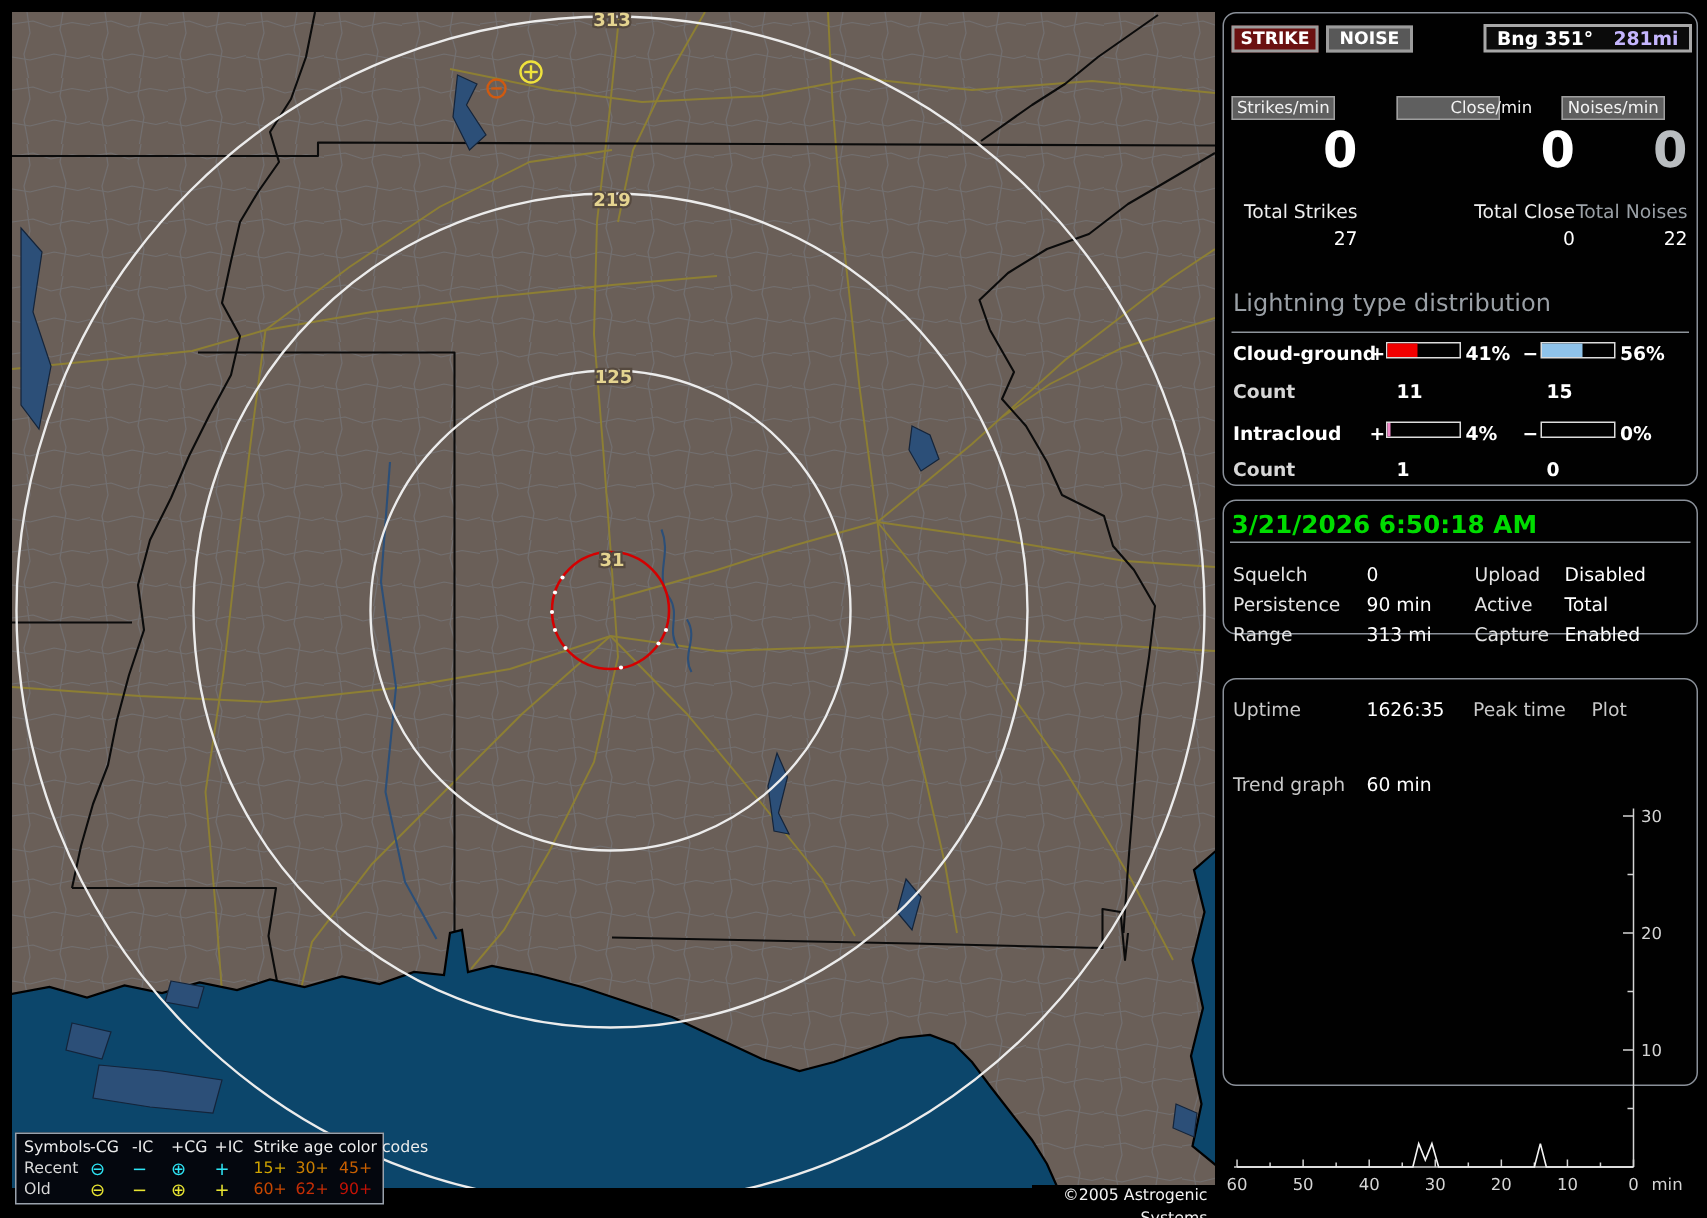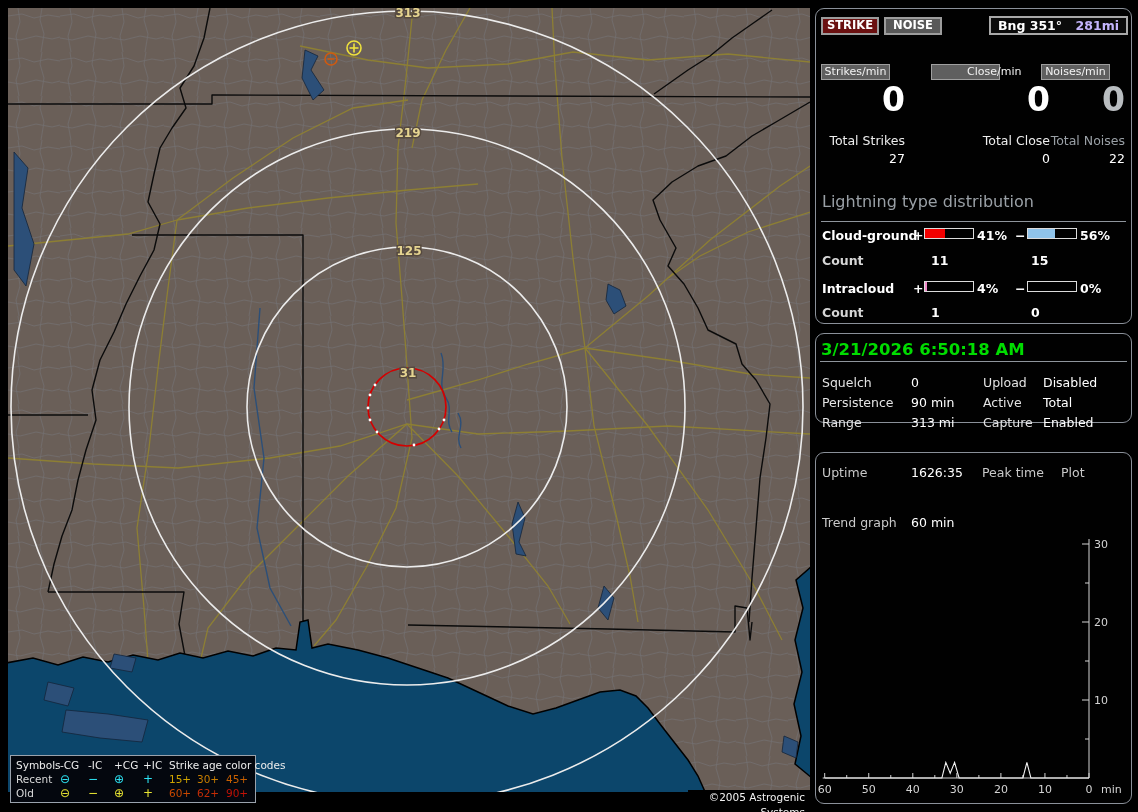--- a/index.html
+++ b/index.html
@@ -19,21 +19,21 @@
   .lg-sym{font-size:12px;line-height:13px;}
   
   #copyright{position:absolute;left:688px;top:790px;width:122px;height:16px;z-index:6;
              background:#000;color:#f2f2f2;font-size:10.5px;line-height:15px;
              text-align:right;padding-right:5px;box-sizing:border-box;}
   
   .panel{position:absolute;left:815px;width:317px;background:#010101;
          border:1px solid #8a9099;border-radius:9px;box-sizing:border-box;}
   #panel-top{top:8px;height:316px;}
   #panel-status{top:333px;height:90px;}
-  #panel-trend{top:452px;height:352px;}
+  #panel-trend{top:452px;height:272px;}
   .btn{position:absolute;top:8px;height:18px;box-sizing:border-box;border:2px solid #9c9c9c;
        color:#fff;font-weight:bold;font-size:11.5px;text-align:center;line-height:13px;}
   #strike-btn{left:5px;width:58px;background:#6b1111;}
   #noise-btn{left:68px;width:58px;background:#585858;}
   #bearing-badge{position:absolute;top:7px;left:173px;width:139px;height:19px;background:#0b0b0b;
        border:2px solid #a8a8a8;box-sizing:border-box;display:flex;justify-content:space-between;
        align-items:center;padding:0 7px;font-size:12.5px;font-weight:bold;color:#fff;}
   .chip{position:absolute;top:55px;width:69px;height:16px;background:#5f5f5f;border:1px solid #9f9f9f;
         color:#f2f2f2;font-size:11px;text-align:center;line-height:14px;box-sizing:border-box;}
   .rate{position:absolute;top:72px;width:84px;text-align:right;font-size:33px;font-weight:bold;line-height:38px;}

